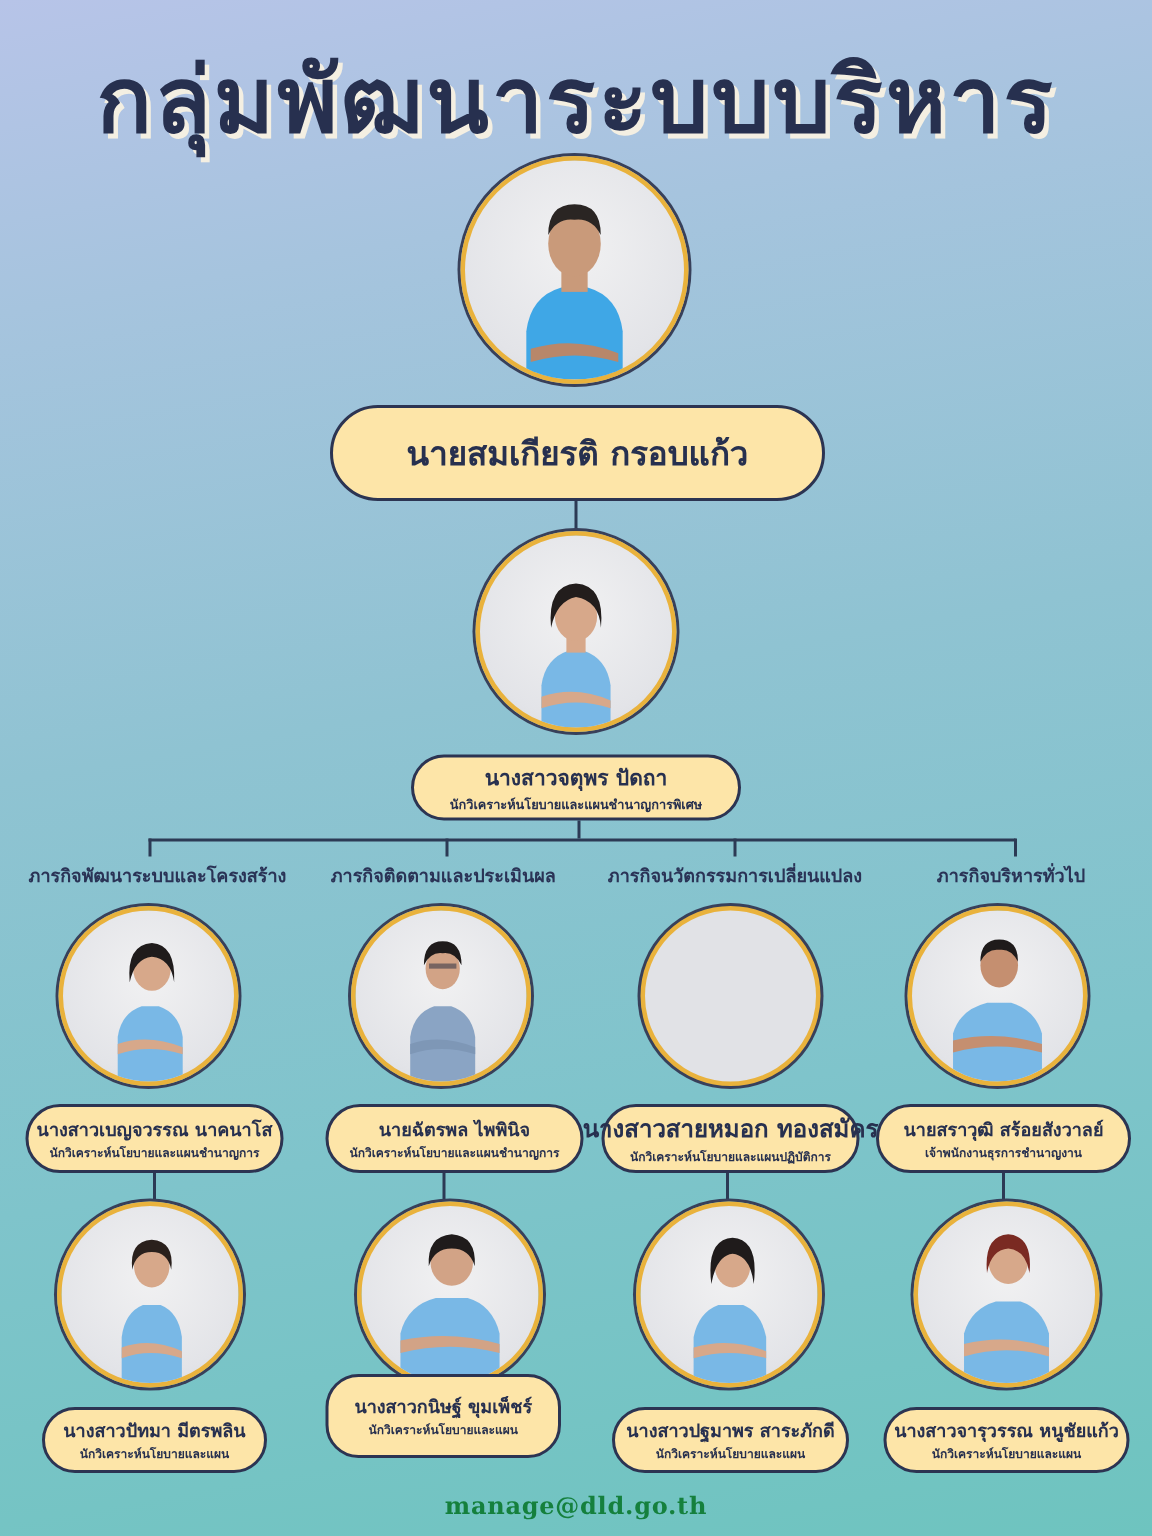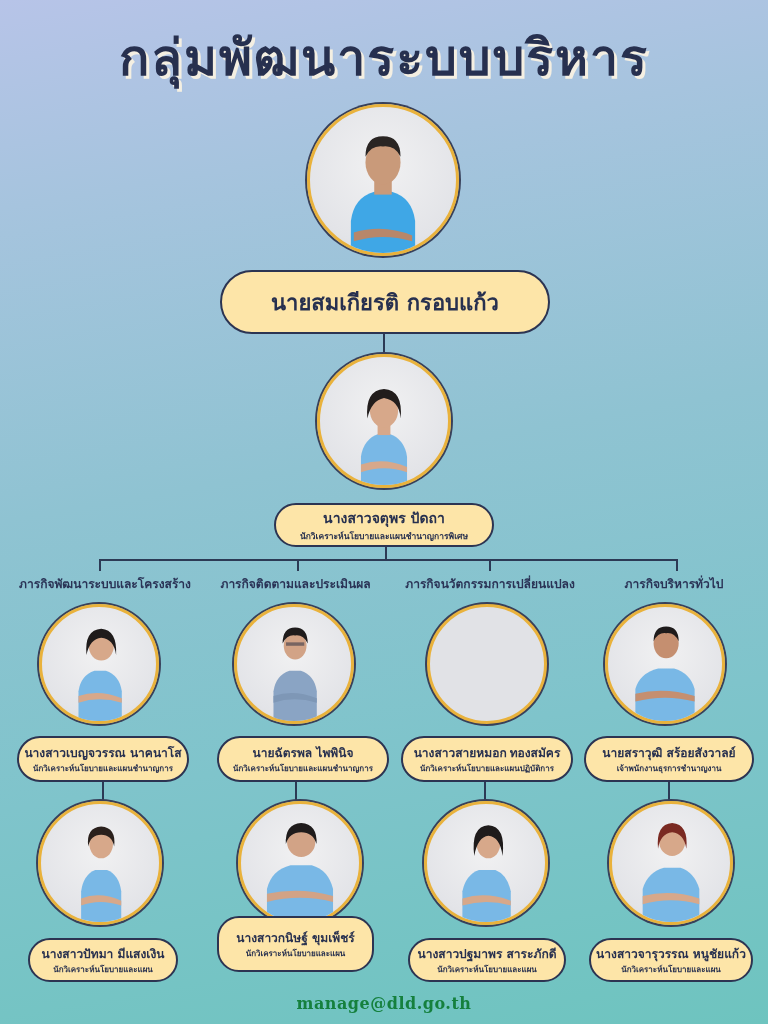--- a/index.html
+++ b/index.html
@@ -5,21 +5,21 @@
   * { box-sizing: border-box; margin: 0; padding: 0; }
   html, body { width: 768px; height: 1024px; overflow: hidden; }
   body {
     position: relative;
     font-family: "DejaVu Serif", "Liberation Serif", serif;
     background: linear-gradient(170deg, #b7c4e8 0%, #a6c4de 18%, #8fc3d2 45%, #7fc4cb 70%, #6ec4bf 100%);
     color: #27304f;
   }
   .title {
     position: absolute; left: 0; top: 18px; width: 768px; text-align: center;
-    font-size: 50px; font-weight: bold; color: #27304f; letter-spacing: 2px;
+    font-size: 61px; font-weight: bold; color: #27304f; letter-spacing: 2px;
     text-shadow: 3px 3px 0 #f4efe2;
     font-family: "DejaVu Serif", serif;
   }
   .photo {
     position: absolute; border-radius: 50%;
     background: radial-gradient(circle at 50% 40%, #f1f1f2 0%, #e3e4e8 70%, #d8d9dd 100%);
     border: 3px solid #e9b23c;
     box-shadow: 0 0 0 2px #38405a;
     overflow: hidden;
   }
@@ -113,21 +113,21 @@
   </svg>
 </div>
 <div class="pill" style="left:217px; top:736px; width:172px; height:46px; border-radius:23px;">
   <div class="nm" style="font-size:12px;">นายฉัตรพล ไพพินิจ</div>
   <div class="ps" style="font-size:8px;">นักวิเคราะห์นโยบายและแผนชำนาญการ</div>
 </div>
 <div class="line" style="left:295px; top:782px; width:1.5px; height:18px;"></div>
 
 <div class="photo" style="left:427px; top:604px; width:120px; height:120px; background:#e1e2e6;"></div>
 <div class="pill" style="left:401px; top:736px; width:172px; height:46px; border-radius:23px;">
-  <div class="nm" style="font-size:12px;font-family:Liberation Serif, serif;">นางสาวสายหมอก ทองสมัคร</div>
+  <div class="nm" style="font-size:16px;">นางสาวสายหมอก ทองสมัคร</div>
   <div class="ps" style="font-size:8px;font-family:Liberation Serif, serif;">นักวิเคราะห์นโยบายและแผนปฏิบัติการ</div>
 </div>
 <div class="line" style="left:484px; top:782px; width:1.5px; height:18px;"></div>
 
 <div class="photo" style="left:605px; top:604px; width:120px; height:120px;">
   <svg class="person" viewBox="0 0 100 100" preserveAspectRatio="none">
     <path d="M24 100 L24 72 Q28 58 44 54 L58 54 Q72 58 76 72 L76 100 Z" fill="#79b8e6"></path>
     <ellipse cx="51" cy="32" rx="11" ry="13" fill="#c58f70"></ellipse>
     <path d="M40 30 Q40 17 51 17 Q62 17 62 30 Q58 22 51 23 Q44 22 40 30 Z" fill="#1f1b1b"></path>
     <path d="M24 76 Q50 70 76 78 L76 83 Q50 76 24 83 Z" fill="#c58f70"></path>
@@ -166,21 +166,21 @@
 <div class="photo" style="left:609px; top:801px; width:124px; height:124px;">
   <svg class="person" viewBox="0 0 100 100" preserveAspectRatio="none">
     <path d="M26 100 L26 72 Q30 58 44 54 L58 54 Q70 58 74 72 L74 100 Z" fill="#79b8e6"></path>
     <ellipse cx="51" cy="32" rx="11" ry="12" fill="#d7a88a"></ellipse>
     <path d="M39 38 Q37 17 51 16 Q65 17 63 38 Q61 25 51 24 Q41 25 39 38 Z" fill="#7a2a22"></path>
     <path d="M26 78 Q50 72 74 80 L74 85 Q50 78 26 85 Z" fill="#d7a88a"></path>
   </svg>
 </div>
 
 <div class="pill" style="left:28px; top:938px; width:150px; height:44px; border-radius:22px;">
-  <div class="nm" style="font-size:12px;">นางสาวปัทมา มีแสงเงิน</div>
+  <div class="nm" style="font-size:12px;">นางสาวปัทมา มีตรพลิน</div>
   <div class="ps" style="font-size:8px;">นักวิเคราะห์นโยบายและแผน</div>
 </div>
 <div class="pill" style="left:217px; top:916px; width:157px; height:56px; border-radius:22px;">
   <div class="nm" style="font-size:12px;">นางสาวกนิษฐ์ ขุมเพ็ชร์</div>
   <div class="ps" style="font-size:8px;">นักวิเคราะห์นโยบายและแผน</div>
 </div>
 <div class="pill" style="left:408px; top:938px; width:158px; height:44px; border-radius:22px;">
   <div class="nm" style="font-size:12px;">นางสาวปฐมาพร สาระภักดี</div>
   <div class="ps" style="font-size:8px;">นักวิเคราะห์นโยบายและแผน</div>
 </div>

